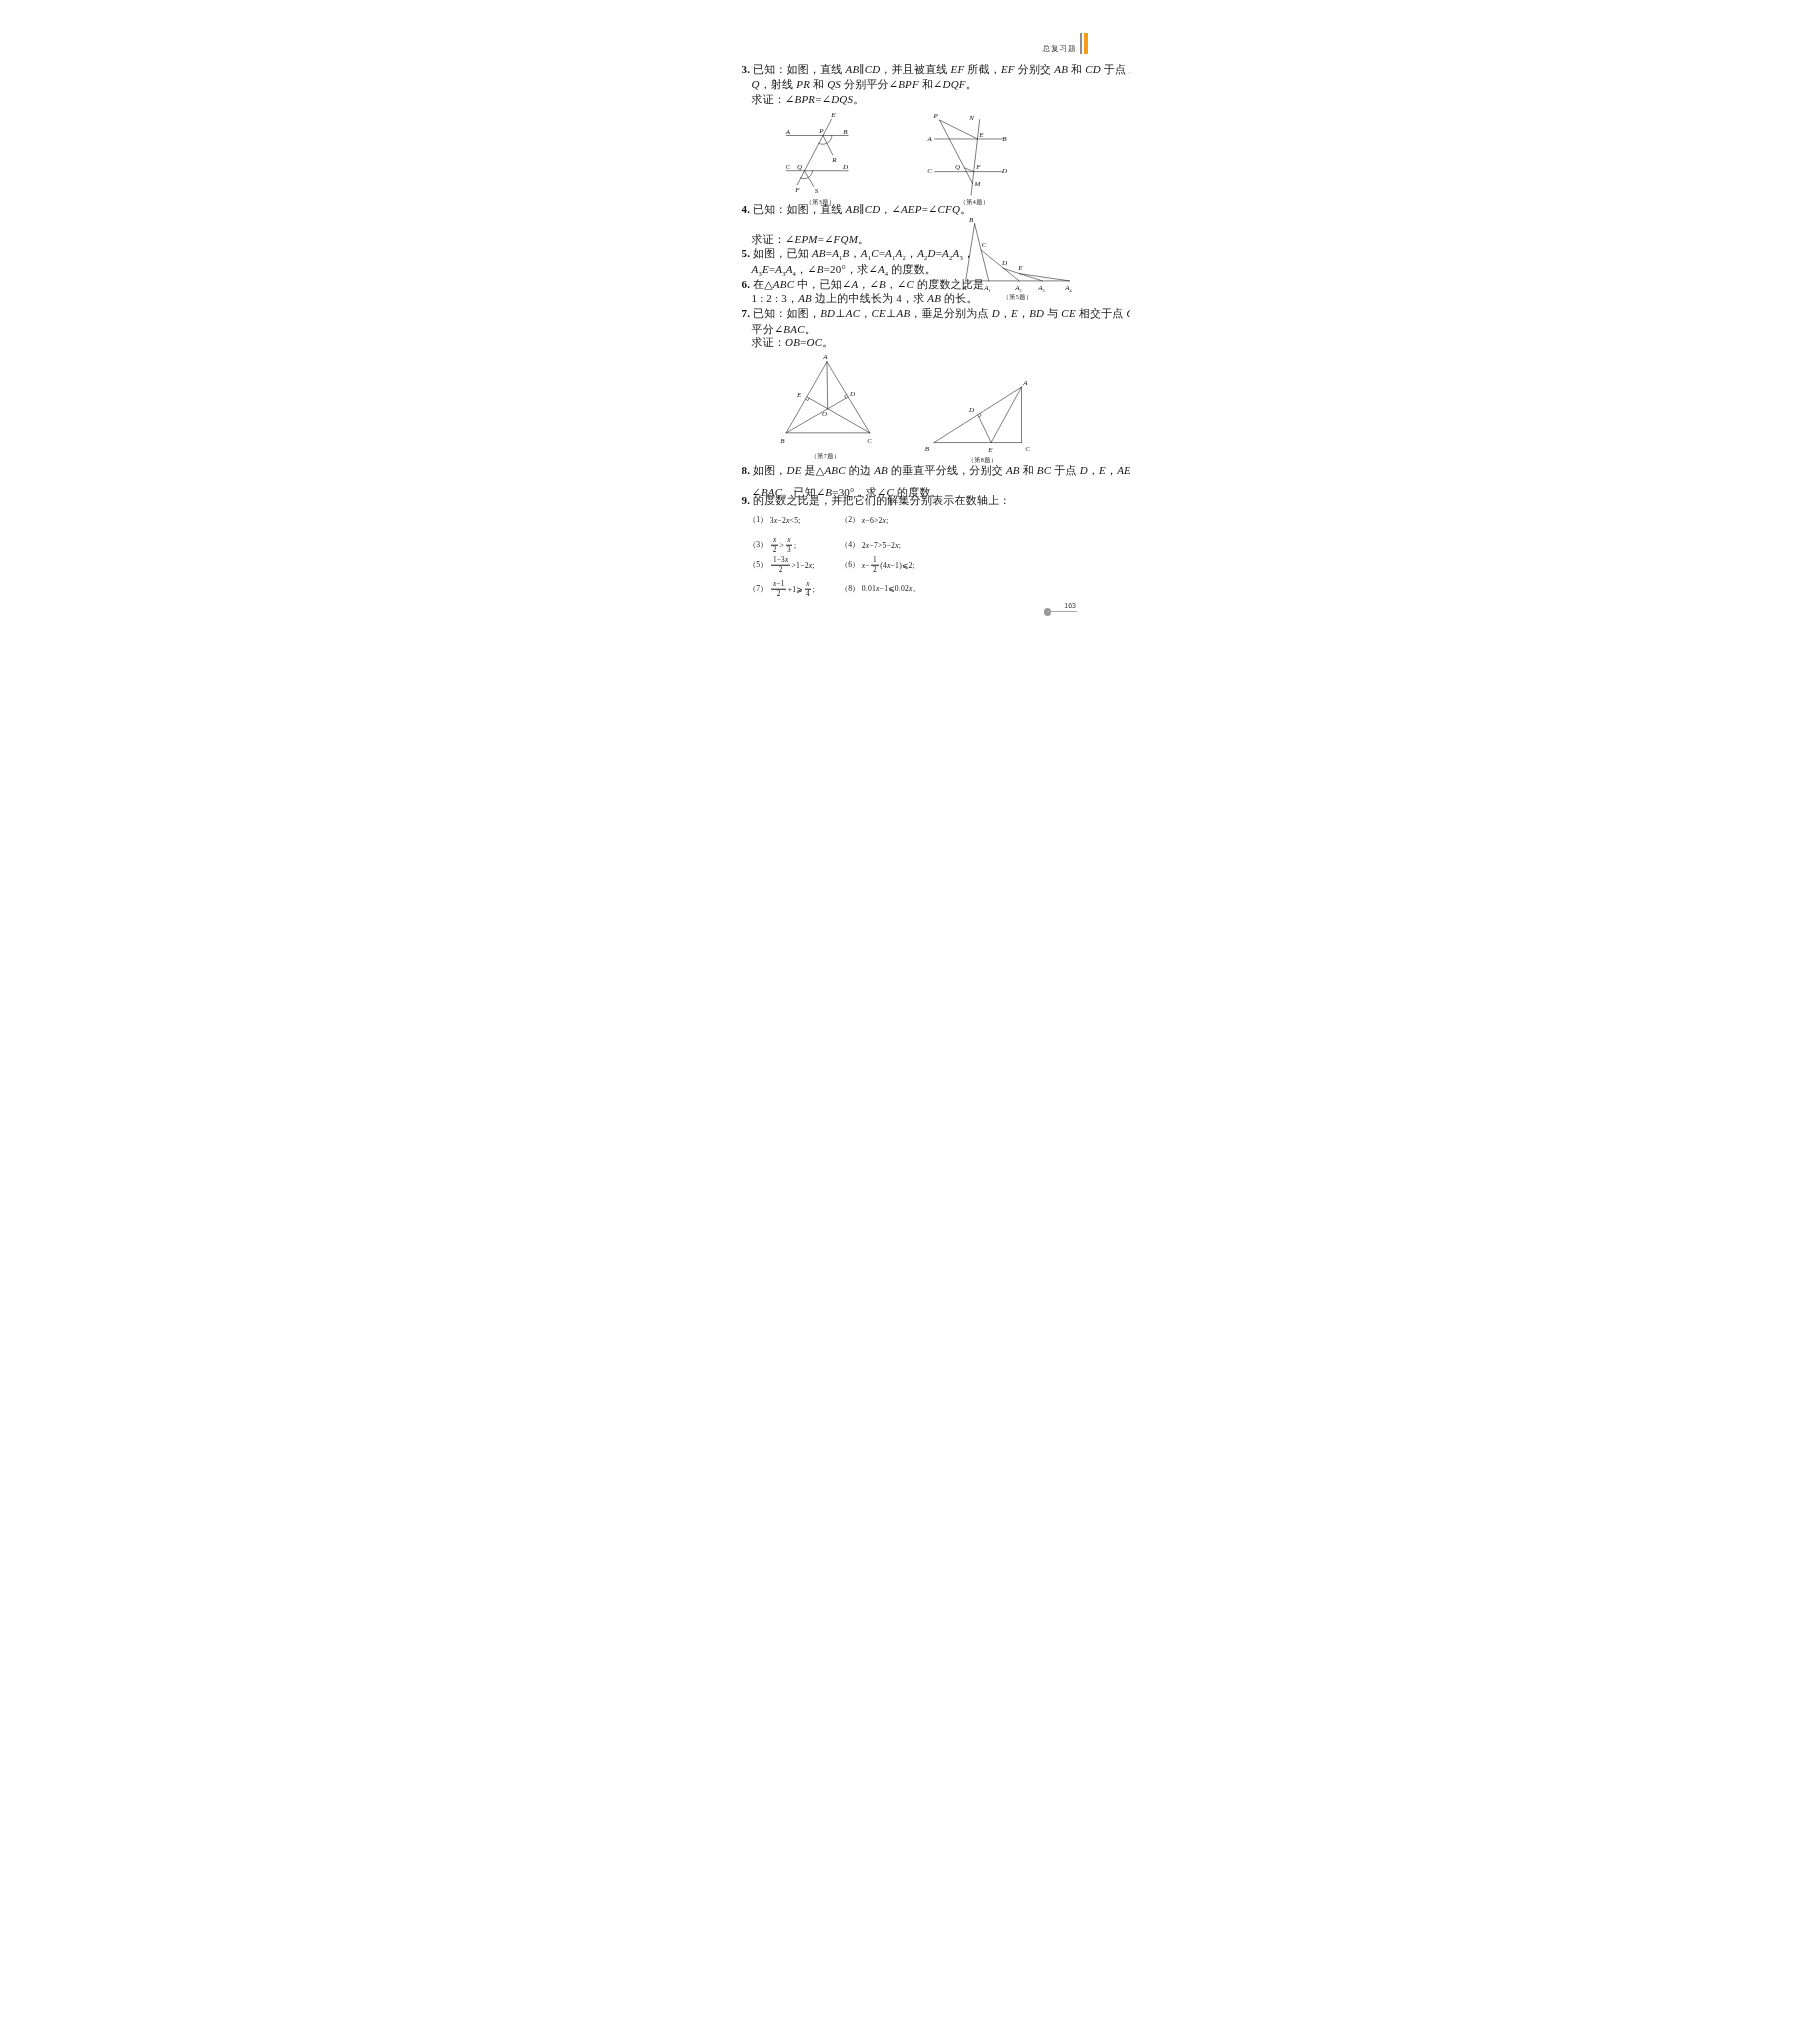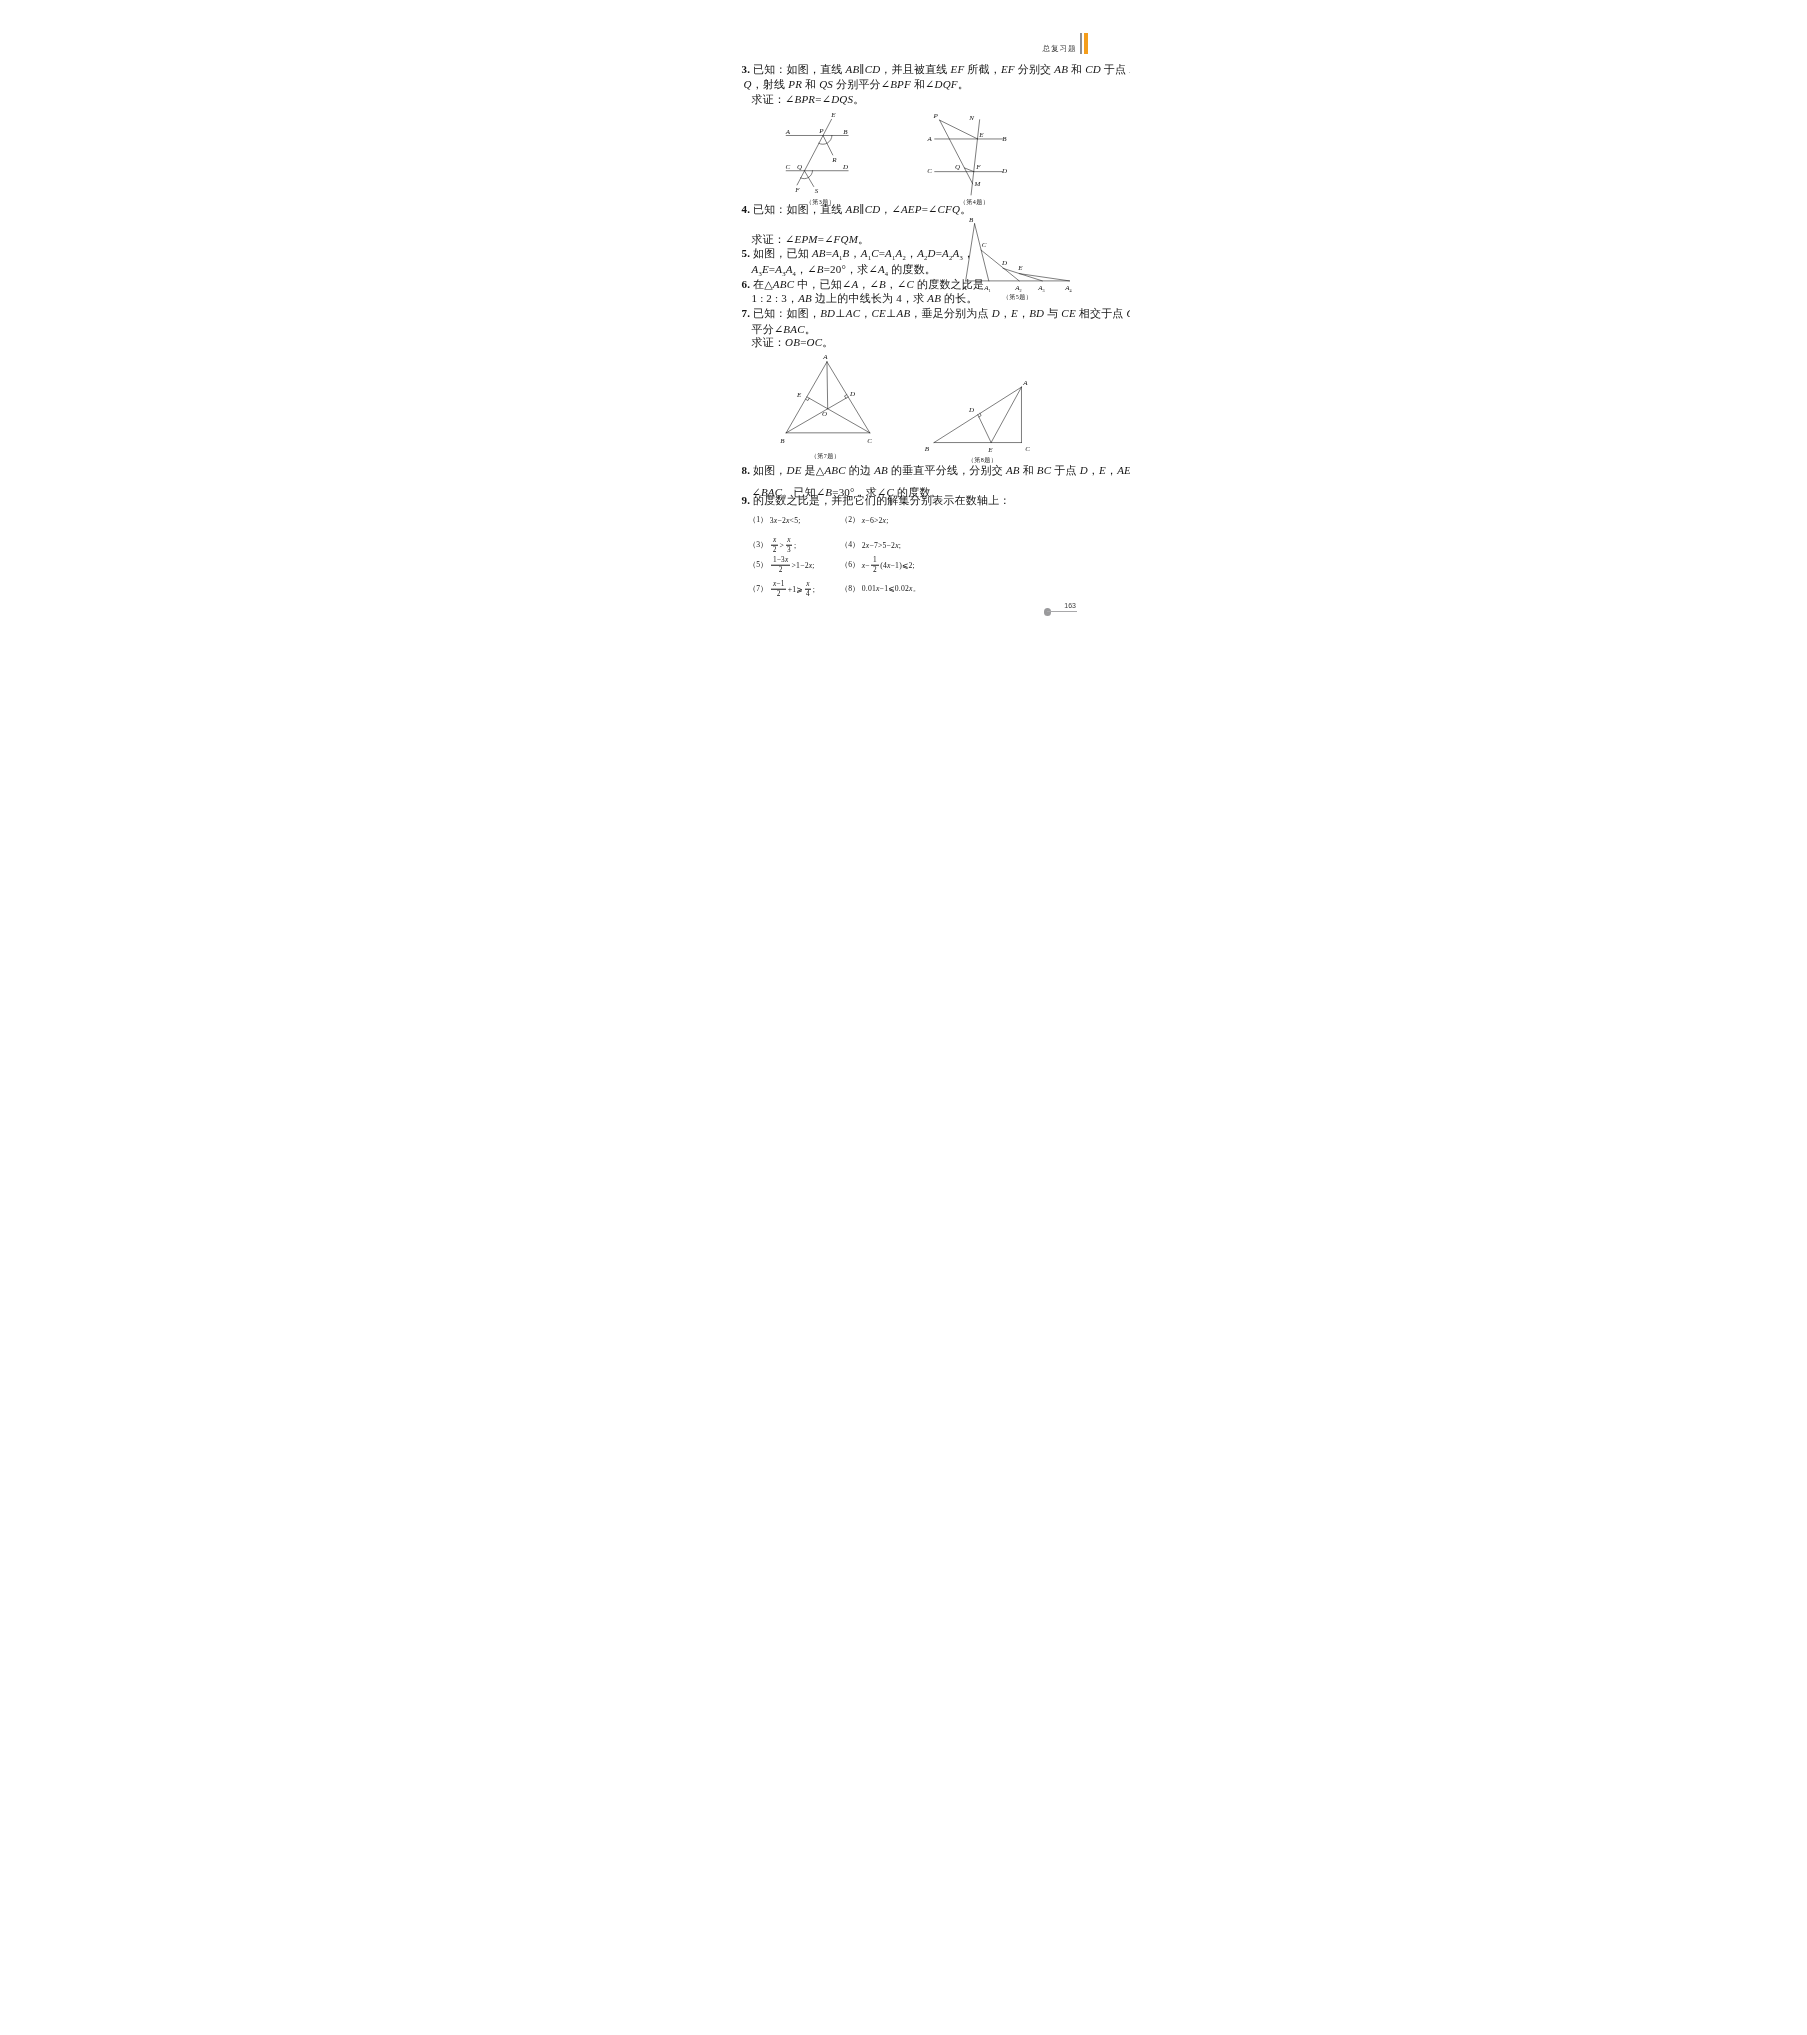--- a/index.html
+++ b/index.html
@@ -36,21 +36,21 @@
 </head>
 <body>
 
 <div class="page">
 
   <div class="header-title">总复习题</div>
   <div class="bar gray"></div>
   <div class="bar orange"></div>
 
   <div class="tl" style="top:64px;left:64px"><b class="pnum">3.</b><span class="math">已知：如图，直线 <i>AB</i>∥<i>CD</i>，并且被直线 <i>EF</i> 所截，<i>EF</i> 分别交 <i>AB</i> 和 <i>CD</i> 于点 <i>P</i> 和</span></div>
-  <div class="tl" style="top:79px;left:66px"><span class="math"><i>Q</i>，射线 <i>PR</i> 和 <i>QS</i> 分别平分∠<i>BPF</i> 和∠<i>DQF</i>。</span></div>
+  <div class="tl" style="top:79px;left:74px"><span class="math"><i>Q</i>，射线 <i>PR</i> 和 <i>QS</i> 分别平分∠<i>BPF</i> 和∠<i>DQF</i>。</span></div>
   <div class="tl" style="top:94px;left:74px"><span class="math">求证：∠<i>BPR</i>=∠<i>DQS</i>。</span></div>
 
   <div class="fig" style="left:94px;top:110px;width:81px;height:100px">
     <svg width="81" height="100" viewBox="0 0 200 245">
       <line x1="35" y1="62" x2="188" y2="62"></line>
       <line x1="35" y1="149" x2="188" y2="149"></line>
       <line x1="147" y1="22" x2="62" y2="184"></line>
       <line x1="126" y1="62" x2="150" y2="110"></line>
       <line x1="80" y1="149" x2="103" y2="188"></line>
       <path d="M 148 62 A 22 22 0 0 1 115.3 81.2"></path>

